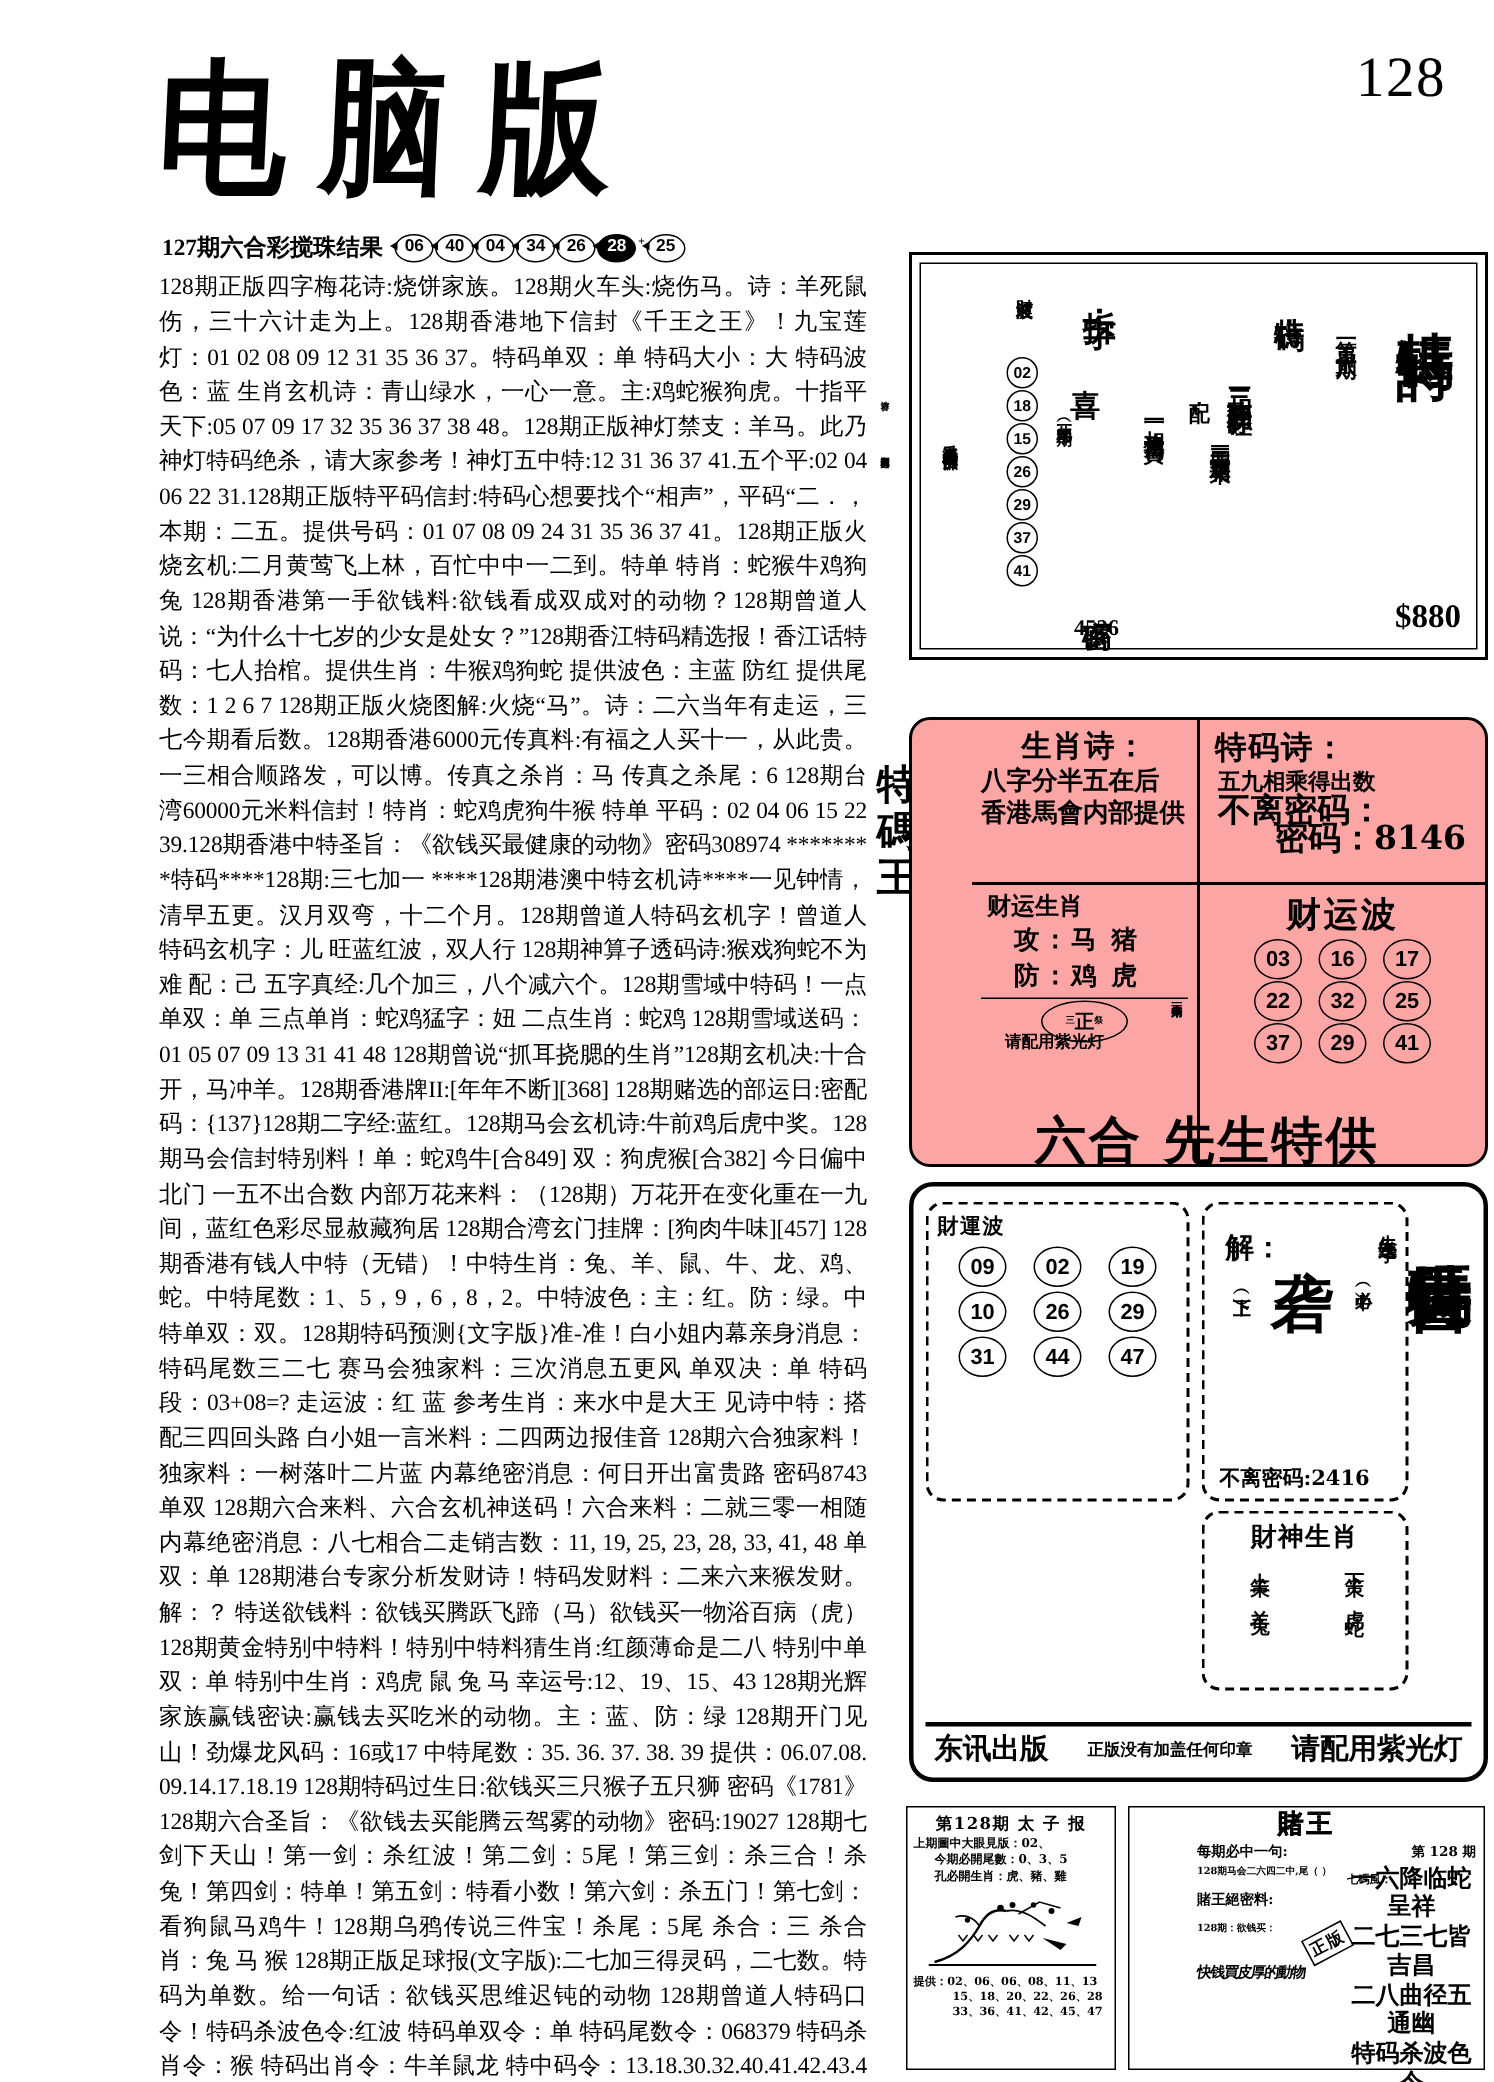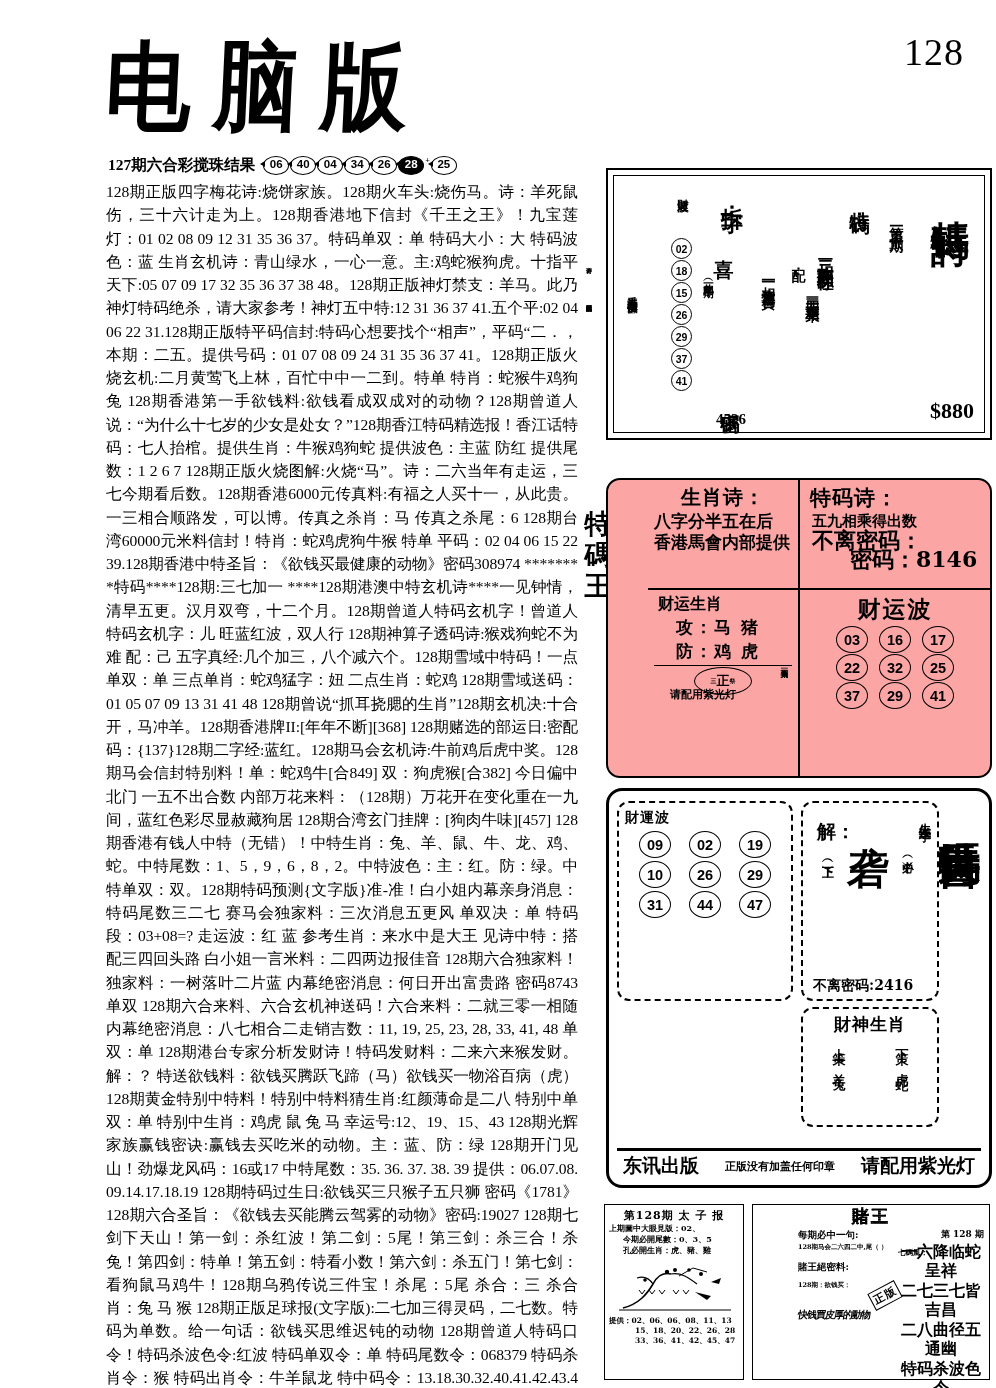--- a/index.html
+++ b/index.html
@@ -343,20 +343,21 @@
         </div>
         <div class="row">
           <span class="mball">37</span>
           <span class="mball">29</span>
           <span class="mball">41</span>
         </div>
       </div>
     </div>
   </div>
 
+  <div id="banner">六合 先生特供</div>
 
   <div class="rcol" id="box-tsts">
     <div id="tsts-title" class="vtext">特碼天書</div>
     <div id="tsts-issue" class="vtext">第一百二十八期</div>
 
     <div class="dash" id="tsts-cyb">
       <div class="lbl">財運波</div>
       <div class="grid">
         <div class="row">
           <span class="mball">09</span>

